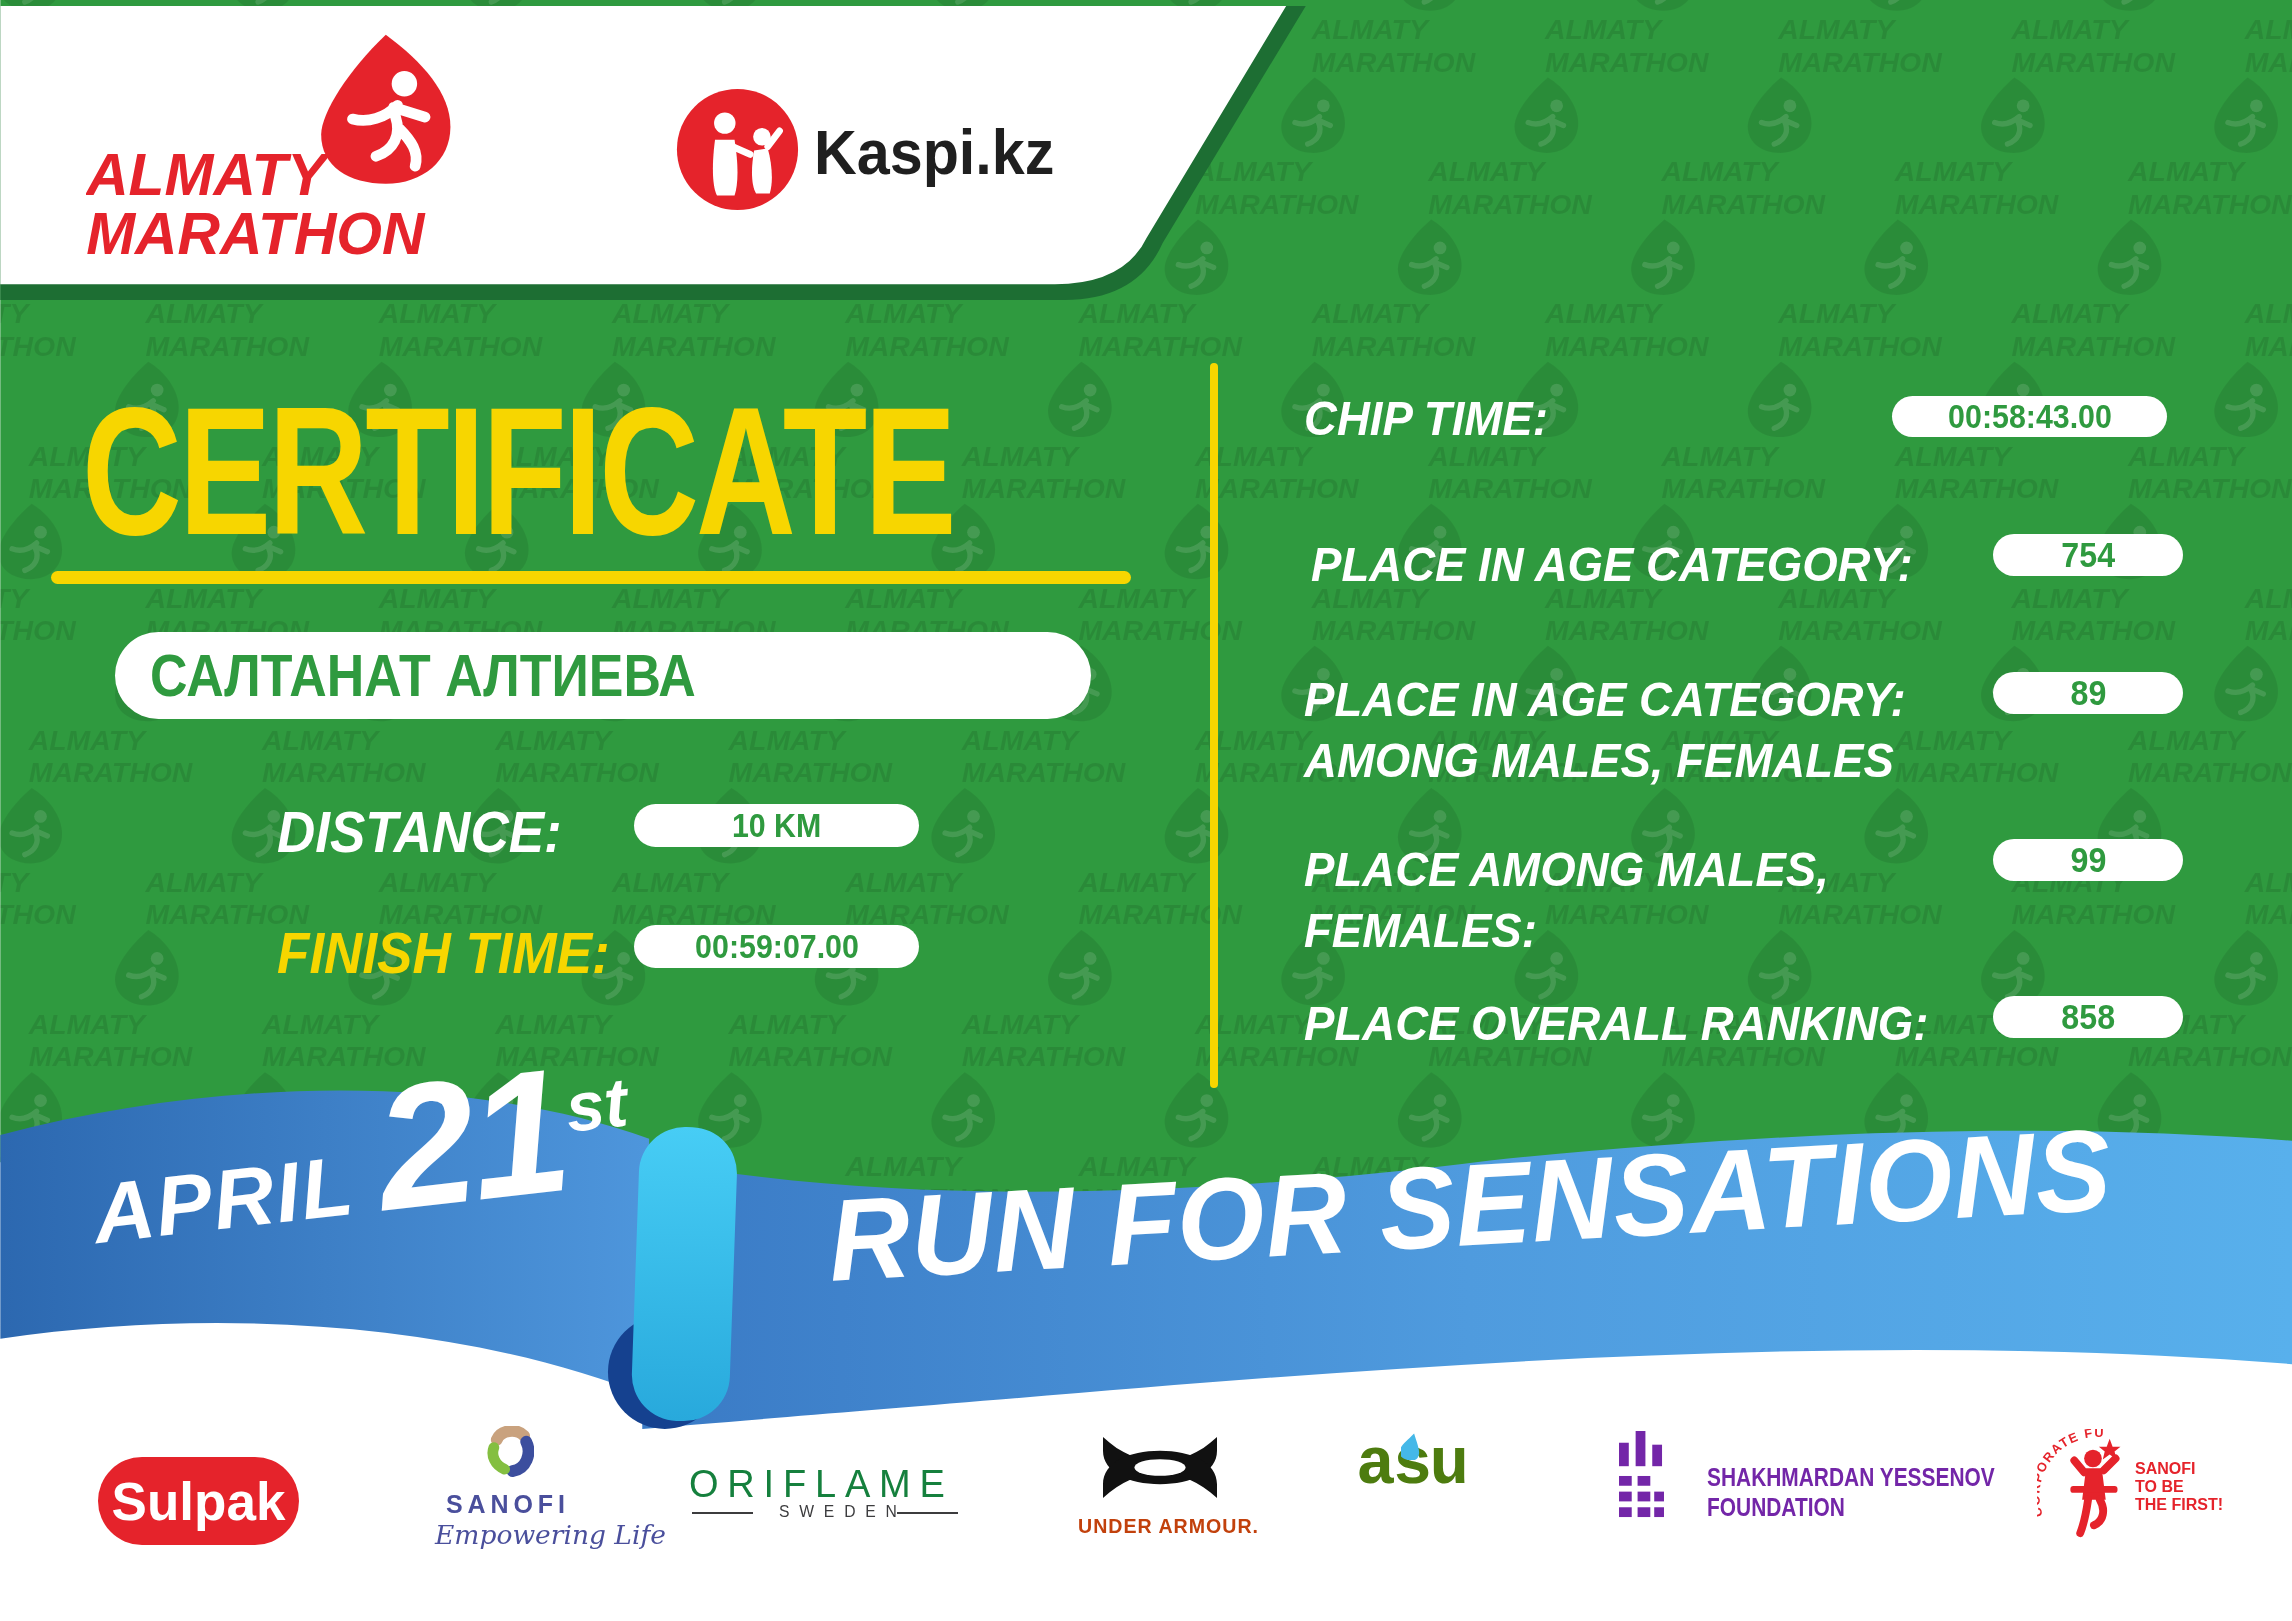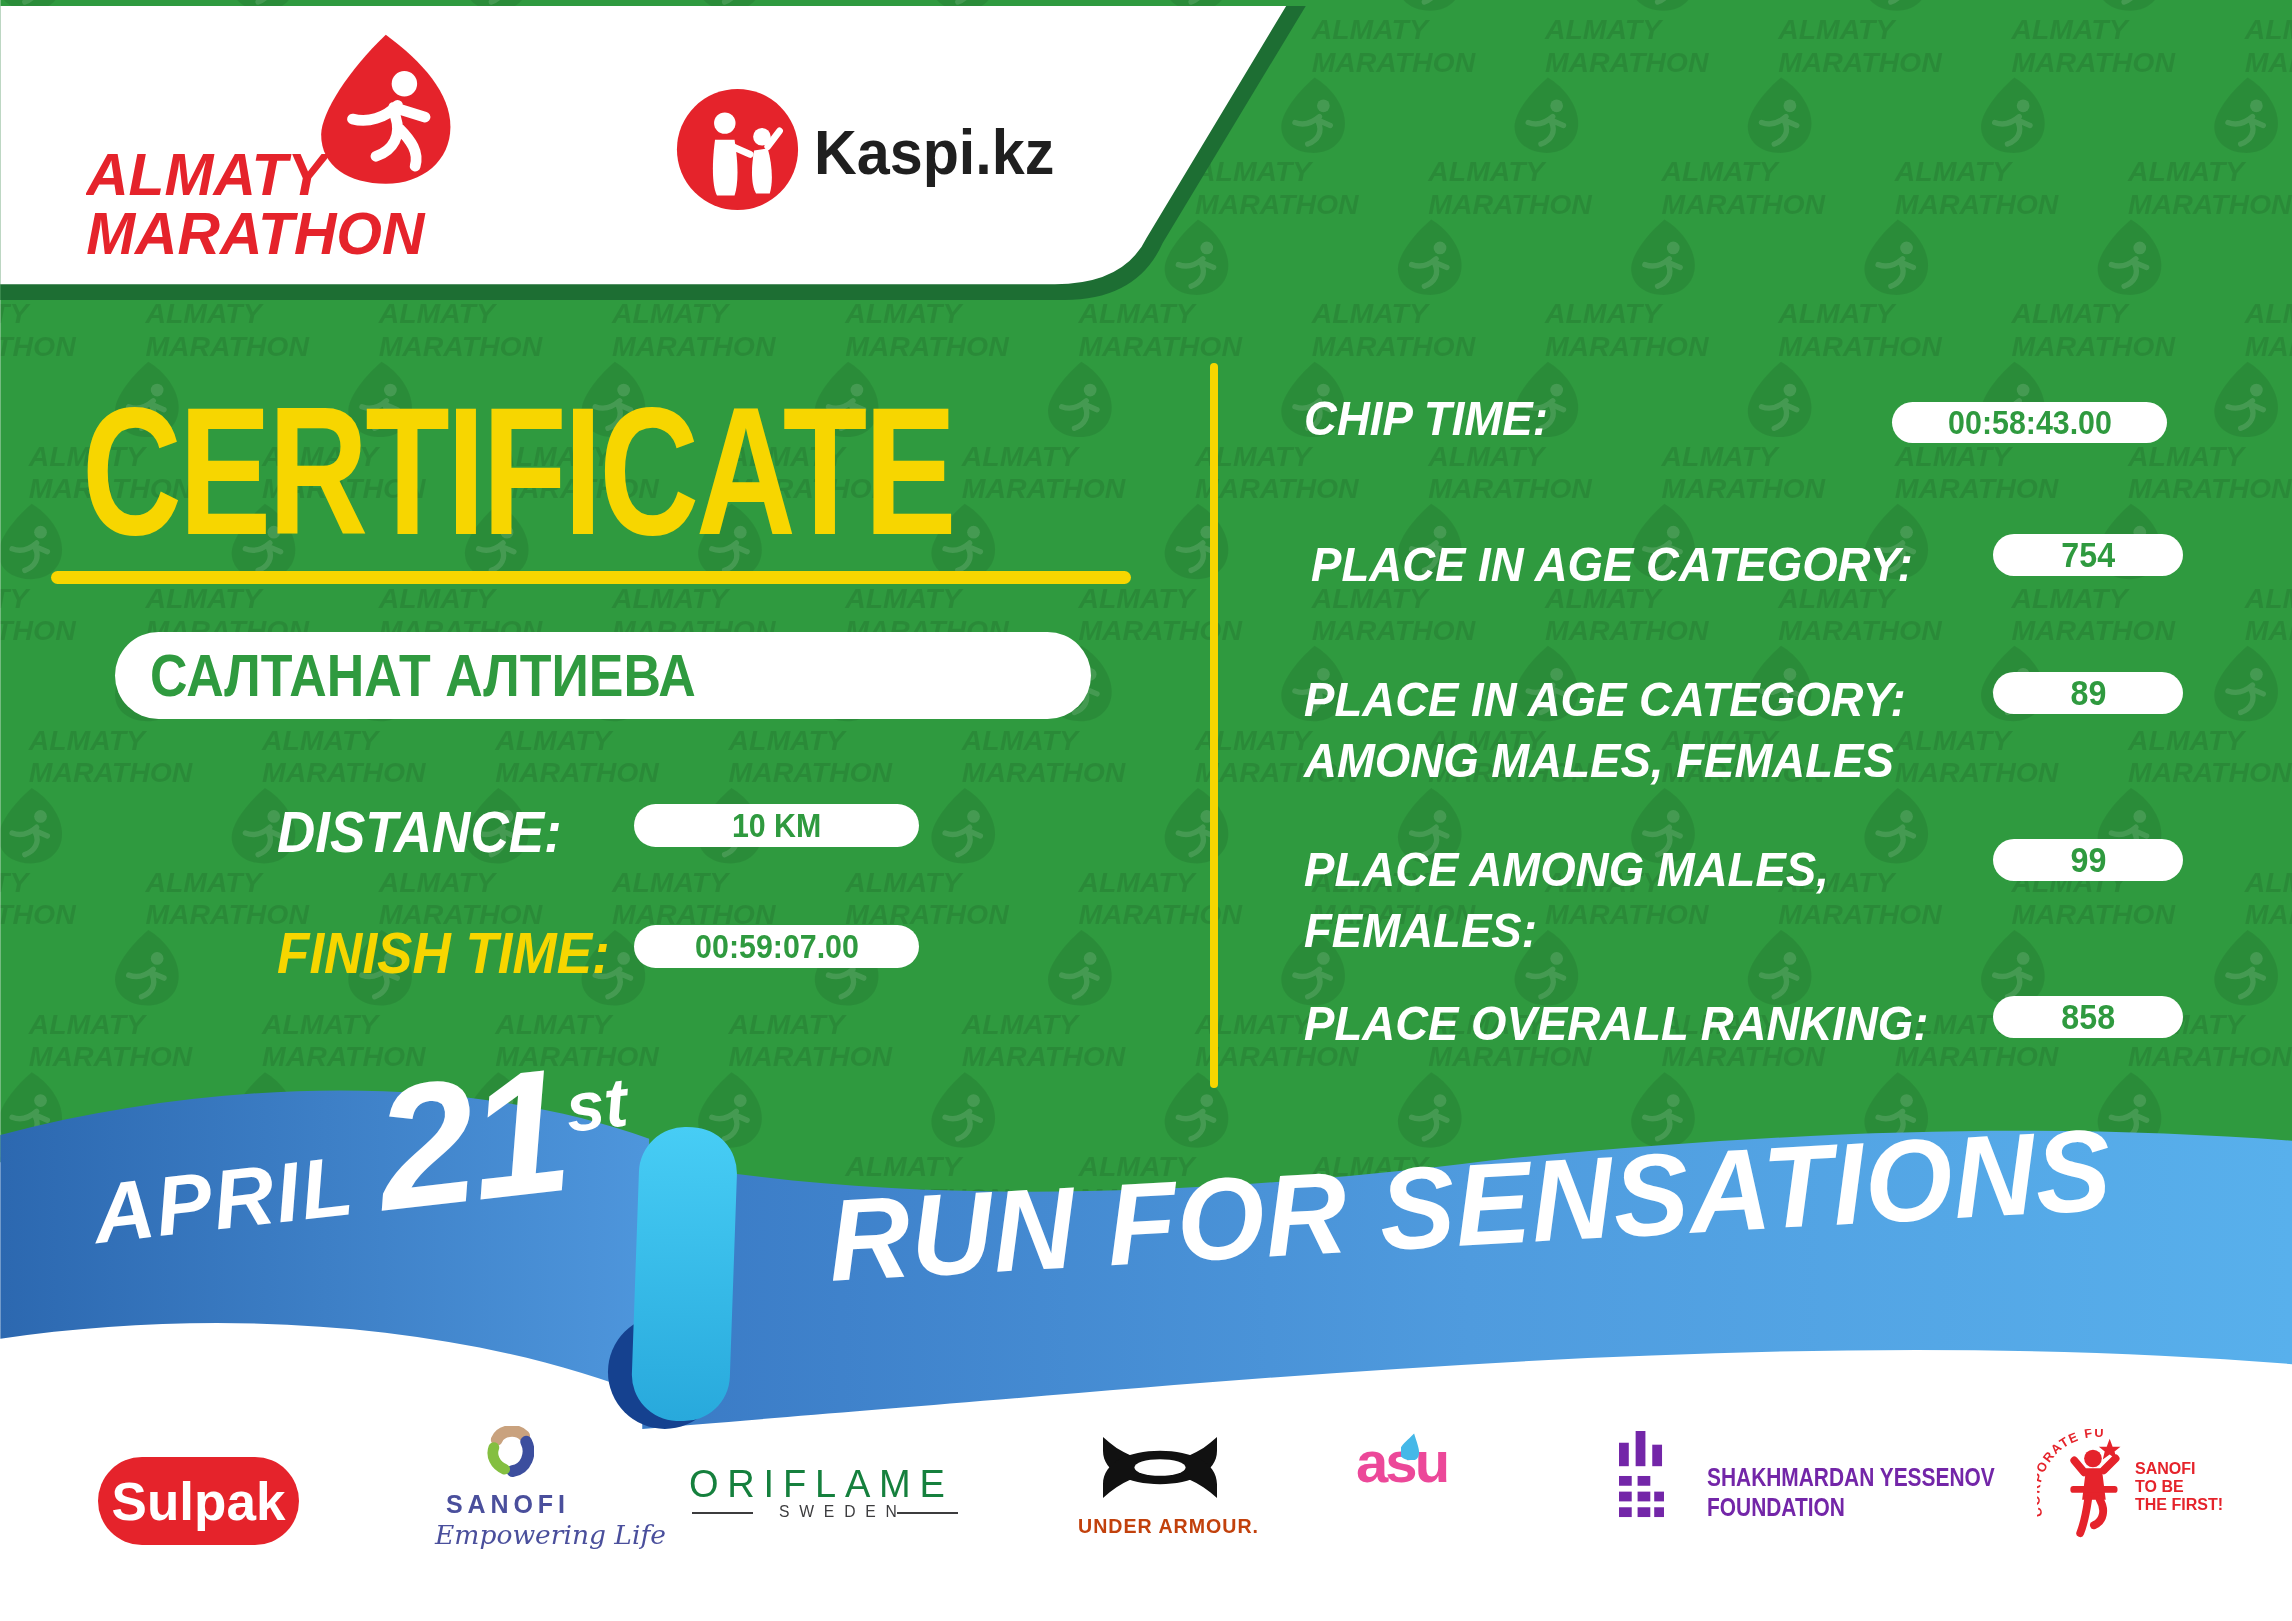--- a/index.html
+++ b/index.html
@@ -19,42 +19,42 @@
     transform:scaleX(.88);transform-origin:left center;white-space:nowrap;}
   
   .lbl{font-weight:bold;font-style:italic;white-space:nowrap;line-height:1.06;
     transform:scaleX(.93);transform-origin:left top;}
   .lbl-left{font-size:57px;color:#fff;}
   .lbl-left.yellow{color:#f7d600;}
   .lbl-right{font-size:49px;color:#fff;}
   .pill{background:#fff;border-radius:979px;display:flex;align-items:center;justify-content:center;}
   .pill span{color:#2f9a3f;font-weight:bold;white-space:nowrap;transform:scaleX(.92);}
   .pill-left{width:285px;height:43px;} .pill-left span{font-size:33px;}
-  .pill-chip{width:275px;height:41px;margin-top:6px;} .pill-chip span{font-size:33px;}
+  .pill-chip{width:275px;height:41px;} .pill-chip span{font-size:33px;}
   .pill-num{width:190px;height:42px;}  .pill-num span{font-size:35px;}
   .divider{left:1210px;top:363px;width:7.8px;height:725px;border-radius:3.9px;background:#f7d600;}
   
   .date-group{left:100px;top:1094px;transform:rotate(-6.5deg);transform-origin:left bottom;
     display:flex;align-items:baseline;color:#fff;font-weight:bold;font-style:italic;white-space:nowrap;}
   .date-month{font-size:84px;letter-spacing:2px;}
   .date-day{font-size:176px;line-height:1;margin-left:27.4px;letter-spacing:-3.9px;}
   .date-ord{font-size:69px;vertical-align:top;position:relative;top:-57px;margin-left:3.9px;}
   .slogan{left:825px;top:1174px;font-size:116px;font-weight:bold;font-style:italic;color:#fff;
     white-space:nowrap;transform:rotate(-3.2deg) scaleX(.97);transform-origin:left top;letter-spacing:1px;}
   
   .sulpak{left:98px;top:1457px;width:201px;height:88px;border-radius:44px;background:#e5232b;
     display:flex;align-items:center;justify-content:center;color:#fff;font-size:53px;font-weight:bold;}
   .sanofi-name{left:446px;top:1490px;font-size:25px;letter-spacing:4.9px;color:#4a4f9c;font-weight:600;}
   .sanofi-tag{left:435px;top:1519px;font-size:26.5px;font-style:italic;color:#4a4f9c;
     font-family:"DejaVu Serif",serif;}
   .oriflame{left:689px;top:1463px;font-size:38px;letter-spacing:8.8px;color:#15803d;font-weight:500;}
   .oriflame-sub{left:779px;top:1503px;font-size:15.7px;letter-spacing:9.8px;color:#3c3c3e;font-weight:500;}
   .o-line{top:1512px;width:61px;height:2px;background:#3c3c3e;}
   .ua-text{left:1078px;top:1515px;font-size:19.6px;font-weight:800;color:#c2410c;letter-spacing:1px;}
-  .asu{left:1356px;top:1433px;font-size:58px;font-weight:800;color:#ec4899;letter-spacing:-2.9px;line-height:1;}
+  .asu{left:1356px;top:1433px;font-size:66px;font-weight:800;color:#4d7c0f;letter-spacing:-2.9px;line-height:1;font-family:Liberation Mono, monospace;}
   .yes-text{left:1707px;top:1462px;color:#7326a8;font-weight:800;font-size:25.5px;line-height:1.18;
     transform:scaleX(.82);transform-origin:left top;white-space:nowrap;}
   .fund-text{left:2135px;top:1460px;color:#e5232b;font-weight:bold;font-size:16px;line-height:1.14;white-space:nowrap;}
   .kaspi-text{left:814px;top:116px;font-size:63px;font-weight:800;color:#1f1f1f;
     transform:scaleX(.94);transform-origin:left top;white-space:nowrap;}
 </style>
 </head>
 <body>
 
 <div class="canvas">

